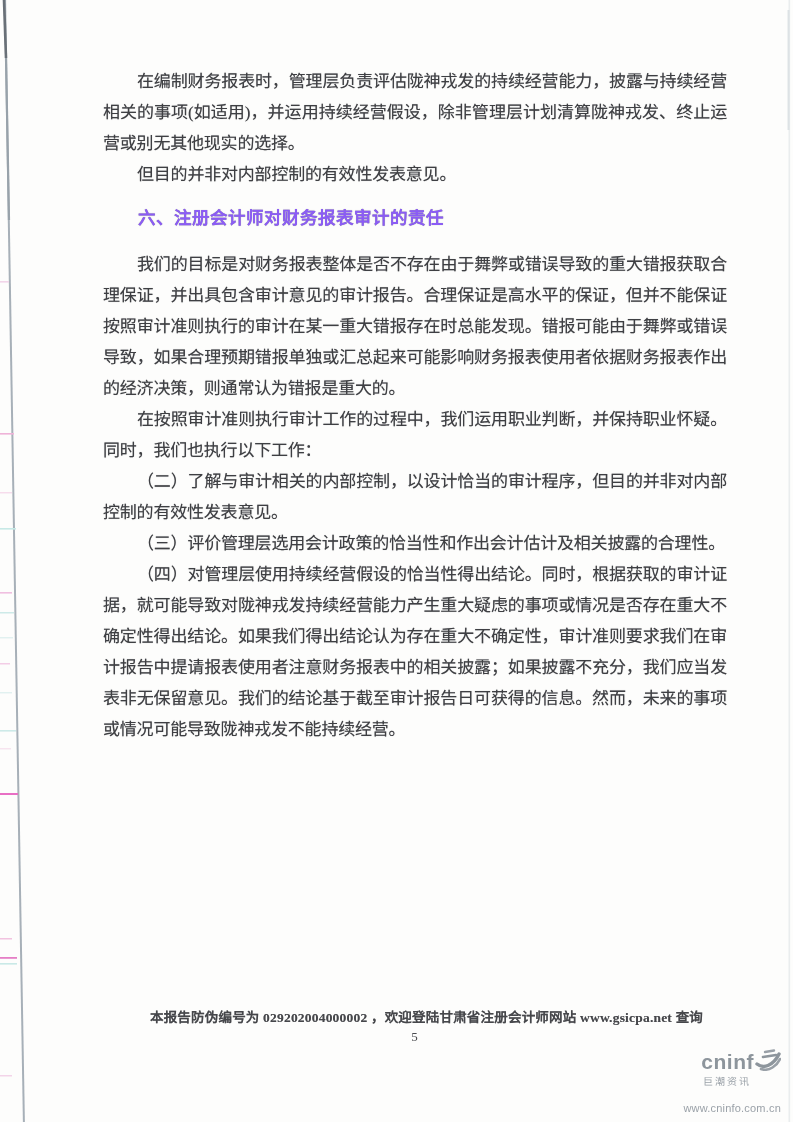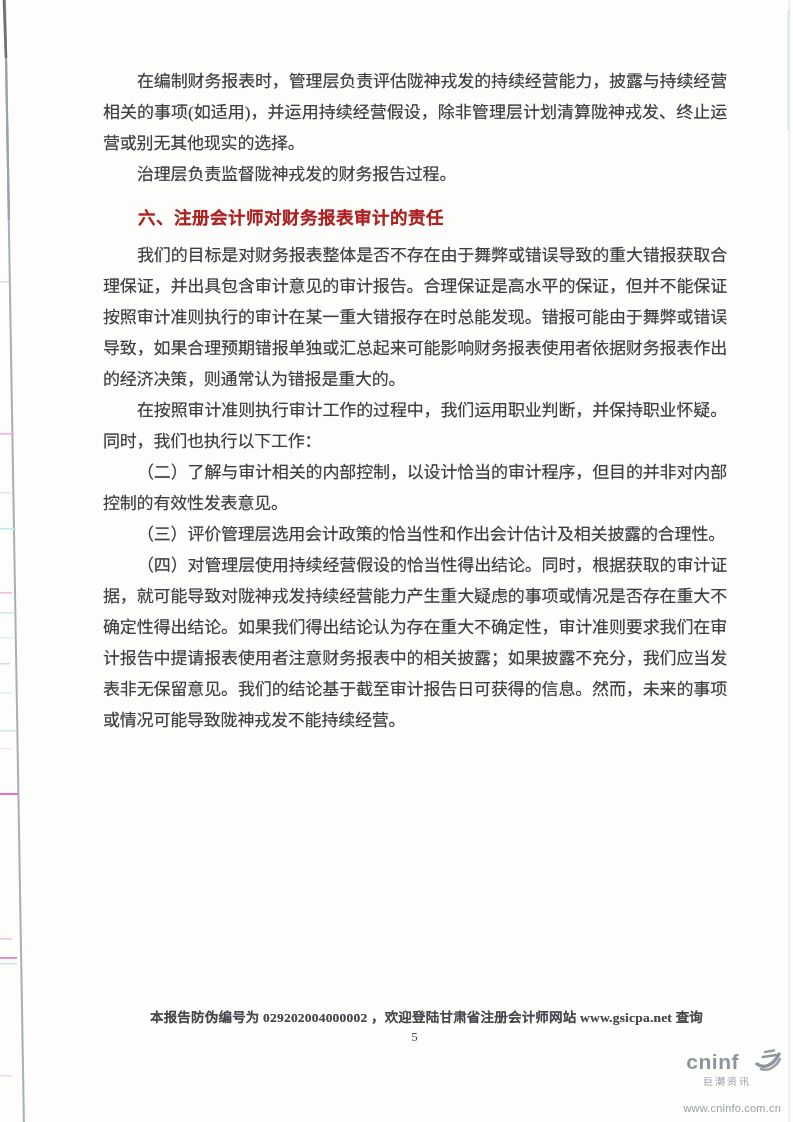--- a/index.html
+++ b/index.html
@@ -26,26 +26,26 @@
     margin: 0;
     font-size: 17px;
     line-height: 31px;
     text-align: justify;
     text-indent: 2em;
     color: #3e3f43;
     letter-spacing: -0.2px;
     text-shadow: 0 0 0.7px rgba(62,63,67,0.55);
   }
   h2.heading {
-    margin: 13px 0 6px 0;
+    margin: 13px 0 15px 0;
     font-size: 17.5px;
     line-height: 31px;
     text-indent: 2em;
     font-weight: bold;
-    color: #b91c1c;
+    color: #8b5cf6;
     letter-spacing: 0.5px;
     text-shadow: 0 0 0.7px rgba(44,45,49,0.6);
   }
   .footer {
     position: absolute;
     left: 0; top: 1006px; width: 793px;
     text-align: center;
   }
   .anti-line {
     font-size: 13.5px;
@@ -66,21 +66,21 @@
     right: 12px; bottom: 8px;
     width: 160px;
     text-align: right;
     font-family: "Liberation Sans", "DejaVu Sans", sans-serif;
     color: #8d959c;
   }
   .logo-row {
     display: flex;
     align-items: center;
     justify-content: flex-end;
-    gap: 16px;
+    gap: 1px;
   }
   .logo-word {
     font-weight: bold;
     font-size: 21px;
     letter-spacing: 0.5px;
     color: #8d959c;
     line-height: 20px;
   }
   .logo-sub {
     font-size: 10px;
@@ -120,21 +120,21 @@
   <rect x="0" y="957" width="17" height="1.8" fill="#e57fc6"></rect>
   <rect x="0" y="963" width="17" height="1.6" fill="#c9e9e7"></rect>
   <rect x="0" y="1075" width="12" height="1.5" fill="#f0c9e4" opacity="0.8"></rect>
 
   <rect x="788.5" y="0" width="1.6" height="1122" fill="#e3e7ea" opacity="0.75"></rect>
   <rect x="787.5" y="10" width="2" height="120" fill="#d7dde1" opacity="0.8"></rect>
 </svg>
 
 <div class="content">
   <p class="para">在编制财务报表时，管理层负责评估陇神戎发的持续经营能力，披露与持续经营相关的事项(如适用)，并运用持续经营假设，除非管理层计划清算陇神戎发、终止运营或别无其他现实的选择。</p>
-  <p class="para">治理层负责监督陇神戎发的财务报告过程。</p>
+  <p class="para">但目的并非对内部控制的有效性发表意见。</p>
 
   <h2 class="heading">六、注册会计师对财务报表审计的责任</h2>
 
   <p class="para">我们的目标是对财务报表整体是否不存在由于舞弊或错误导致的重大错报获取合理保证，并出具包含审计意见的审计报告。合理保证是高水平的保证，但并不能保证按照审计准则执行的审计在某一重大错报存在时总能发现。错报可能由于舞弊或错误导致，如果合理预期错报单独或汇总起来可能影响财务报表使用者依据财务报表作出的经济决策，则通常认为错报是重大的。</p>
   <p class="para">在按照审计准则执行审计工作的过程中，我们运用职业判断，并保持职业怀疑。同时，我们也执行以下工作：</p>
   <p class="para">（二）了解与审计相关的内部控制，以设计恰当的审计程序，但目的并非对内部控制的有效性发表意见。</p>
   <p class="para">（三）评价管理层选用会计政策的恰当性和作出会计估计及相关披露的合理性。</p>
   <p class="para">（四）对管理层使用持续经营假设的恰当性得出结论。同时，根据获取的审计证据，就可能导致对陇神戎发持续经营能力产生重大疑虑的事项或情况是否存在重大不确定性得出结论。如果我们得出结论认为存在重大不确定性，审计准则要求我们在审计报告中提请报表使用者注意财务报表中的相关披露；如果披露不充分，我们应当发表非无保留意见。我们的结论基于截至审计报告日可获得的信息。然而，未来的事项或情况可能导致陇神戎发不能持续经营。</p>
 </div>
 

